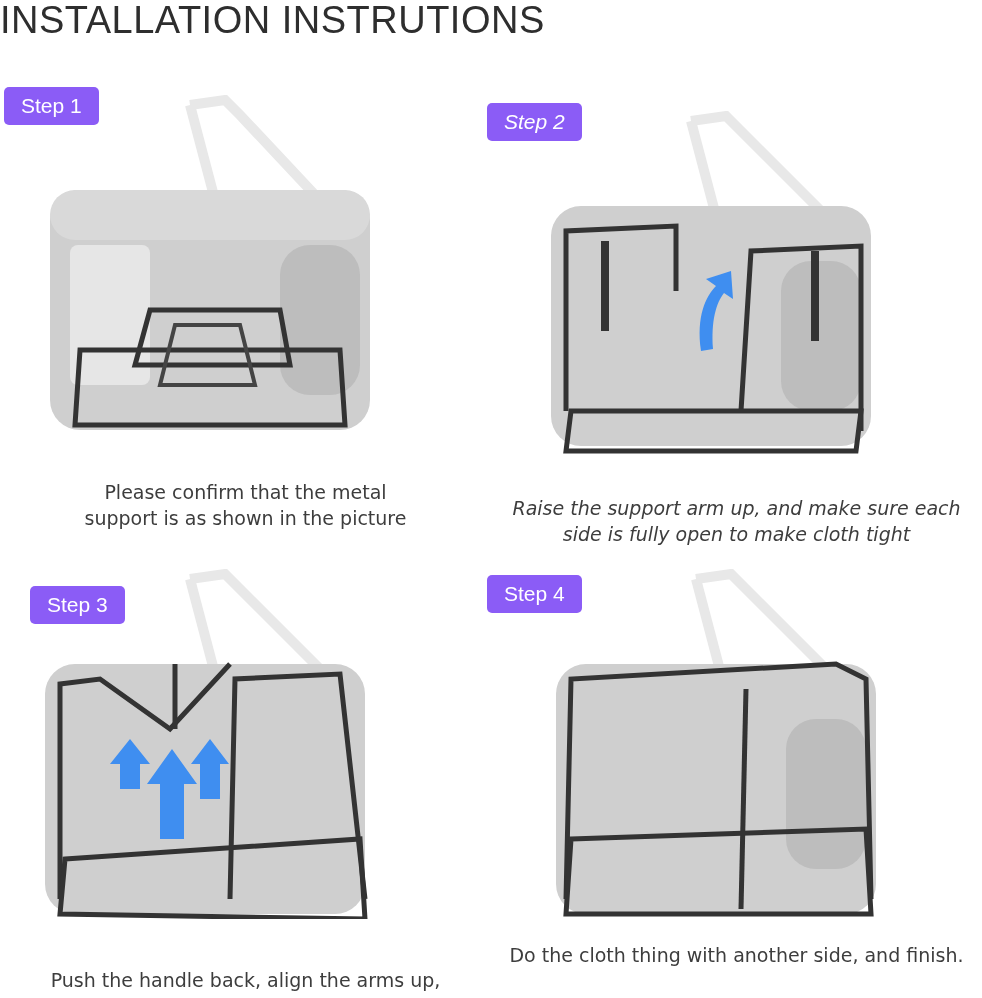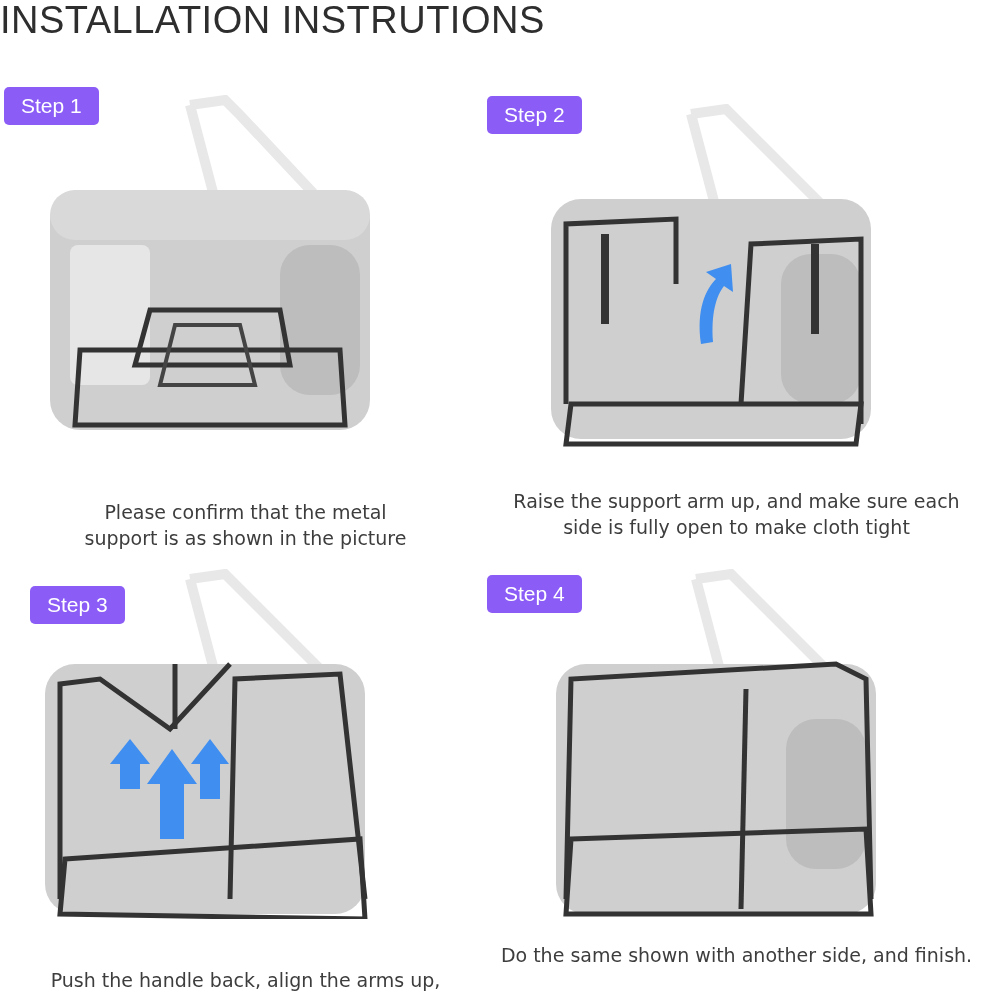--- a/index.html
+++ b/index.html
@@ -24,27 +24,27 @@
       <path d="M150 10 L175 105" stroke="#e8e8e8" stroke-width="10" fill="none"></path>
       <rect x="10" y="95" width="320" height="240" rx="30" fill="#cfcfcf"></rect>
       <rect x="10" y="95" width="320" height="50" rx="25" fill="#d9d9d9"></rect>
       <rect x="30" y="150" width="80" height="140" rx="8" fill="#e6e6e6"></rect>
       <rect x="240" y="150" width="80" height="150" rx="30" fill="#bdbdbd"></rect>
       <path d="M40 255 L300 255 L305 330 L35 330 Z" fill="none" stroke="#333" stroke-width="5"></path>
       <path d="M110 215 L240 215 L250 270 L95 270 Z" fill="none" stroke="#333" stroke-width="5"></path>
       <path d="M135 230 L200 230 L215 290 L120 290 Z" fill="none" stroke="#444" stroke-width="4"></path>
     </svg>
   </div>
-  <div class="caption" style="top:479px;margin-top:20px;">
+  <div class="caption" style="top:479px;">
     <div>Please confirm that the metal</div>
     <div>support is as shown in the picture</div>
   </div>
 </div>
 
-<div class="panel" style="left:491px;top:9px;">
+<div class="panel" style="left:491px;top:16px;font-style:italic;">
   <div class="badge" style="left:-4px;top:87px;">Step 2</div>
   <div class="illus" style="left:50px;top:95px;">
     <svg width="340" height="350" viewBox="0 0 340 350">
       <path d="M150 10 L185 5 L200 20 L280 100" stroke="#e8e8e8" stroke-width="10" fill="none"></path>
       <path d="M150 10 L175 105" stroke="#e8e8e8" stroke-width="10" fill="none"></path>
       <rect x="10" y="95" width="320" height="240" rx="30" fill="#cfcfcf"></rect>
       <rect x="240" y="150" width="80" height="150" rx="30" fill="#bdbdbd"></rect>
       <path d="M25 300 L25 120 L135 115 L135 180" fill="none" stroke="#333" stroke-width="5"></path>
       <path d="M200 300 L210 140 L320 135 L320 320" fill="none" stroke="#333" stroke-width="5"></path>
       <path d="M30 300 L320 300 L315 340 L25 340 Z" fill="none" stroke="#333" stroke-width="5"></path>
@@ -89,15 +89,15 @@
       <path d="M150 10 L185 5 L200 20 L280 100" stroke="#e8e8e8" stroke-width="10" fill="none"></path>
       <path d="M150 10 L175 105" stroke="#e8e8e8" stroke-width="10" fill="none"></path>
       <rect x="10" y="95" width="320" height="250" rx="30" fill="#cfcfcf"></rect>
       <rect x="240" y="150" width="80" height="150" rx="30" fill="#bdbdbd"></rect>
       <path d="M20 330 L25 110 L290 95 L320 110 L325 330" fill="none" stroke="#333" stroke-width="5"></path>
       <path d="M195 340 L200 120" fill="none" stroke="#333" stroke-width="5"></path>
       <path d="M25 270 L320 260 L325 345 L20 345 Z" fill="none" stroke="#333" stroke-width="5"></path>
     </svg>
   </div>
   <div class="caption" style="top:443px;">
-    <div>Do the same shown with another side, and finish.</div>
+    <div>Do the cloth thing with another side, and finish.</div>
   </div>
 </div>
 
 </body></html>

